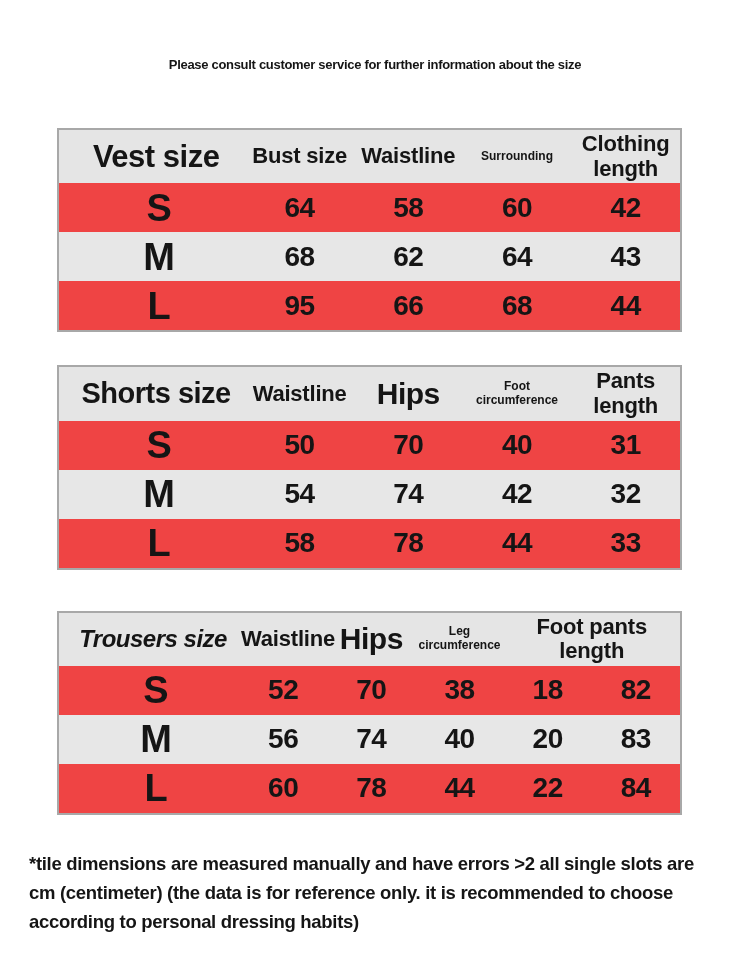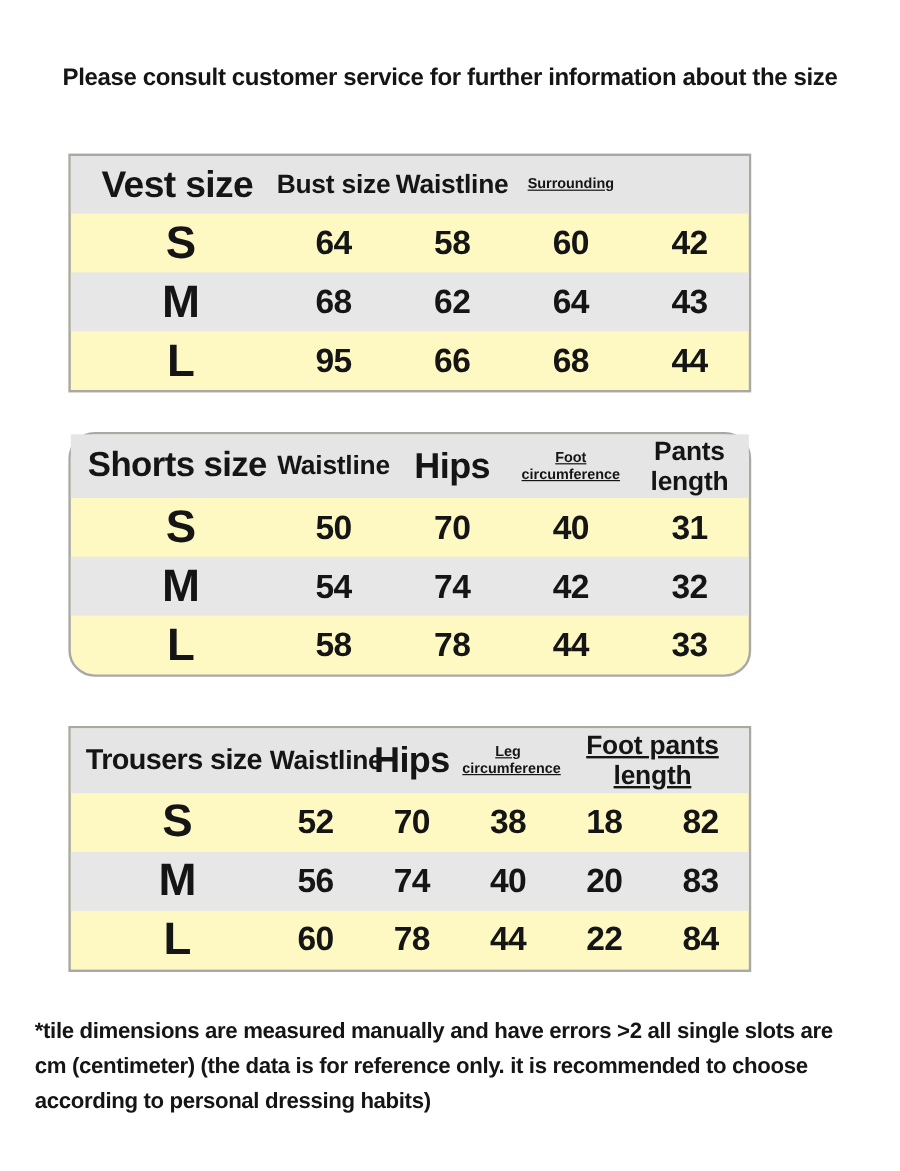--- a/index.html
+++ b/index.html
@@ -8,50 +8,50 @@
     height: 976px;
     background: #ffffff;
     color: #151515;
     font-family: "Liberation Sans", sans-serif;
     overflow: hidden;
   }
   .top-note {
     margin: 52px 8px 0;
     text-align: center;
     font-weight: 700;
-    font-size: 20px;
+    font-size: 13px;
     letter-spacing: -0.3px;
     line-height: 26px;
   }
   .size-table {
-    width: 569px;
+    width: 625px;
     margin-left: 57px;
     border: 2px solid #a8a8a8;
     box-sizing: border-box;
-    background: #fef9c3;
+    background: #ef4444;
   }
   .table-0 { margin-top: 50px; }
-  .table-1 { margin-top: 33px; border-radius: 22px; }
+  .table-1 { margin-top: 33px; }
   .table-2 { margin-top: 41px; }
   .row { display: grid; align-items: center; min-height: 49px; }
   .row.head { background: #e5e5e5; min-height: 48px; }
   .row.shaded { background: #e7e7e7; }
   .cols5 .row { grid-template-columns: 30% 17.5% 17.5% 17.5% 17.5%; }
   .cols6 .row { grid-template-columns: 29% 14.2% 14.2% 14.2% 14.2% 14.2%; }
   .cell { text-align: center; padding: 2px 2px; box-sizing: border-box; }
   .title {
     font-weight: 700;
     letter-spacing: -0.5px;
     padding-left: 10px;
   }
   .table-0 .title { font-size: 31px; }
   .table-1 .title { font-size: 29px; }
-  .table-2 .title { font-size: 24px; }
+  .table-2 .title { font-size: 24px; font-style: italic; }
   .col-md { font-size: 22px; font-weight: 700; line-height: 1.12; letter-spacing: -0.2px; }
-  .col-sm { font-size: 12px; font-weight: 700; line-height: 1.15; text-decoration: underline; }
+  .col-sm { font-size: 12px; font-weight: 700; line-height: 1.15; }
   .col-lg { font-size: 30px; font-weight: 700; letter-spacing: -0.5px; }
   .size-cell {
     font-size: 38px;
     font-weight: 700;
     line-height: 1;
     padding-left: 16px;
   }
   .value-cell { font-size: 28px; font-weight: 700; letter-spacing: -0.5px; }
   .footer-note {
     margin: 34px auto 0;
@@ -68,20 +68,21 @@
 <main>
   <p class="top-note">Please consult customer service for further information about the size</p>
 
   <section id="tables">
       <div class="size-table table-0 cols5">
         <div class="row head">
           <div class="cell title">Vest size</div>
           <div class="cell col-md">Bust size</div>
           <div class="cell col-md">Waistline</div>
           <div class="cell col-sm">Surrounding</div>
+          <div class="cell col-md">Clothing length</div>
         </div>
         <div class="row body">
           <div class="cell size-cell">S</div>
           <div class="cell value-cell">64</div>
           <div class="cell value-cell">58</div>
           <div class="cell value-cell">60</div>
           <div class="cell value-cell">42</div>
         </div>
         <div class="row body shaded">
           <div class="cell size-cell">M</div>
@@ -127,21 +128,21 @@
           <div class="cell value-cell">44</div>
           <div class="cell value-cell">33</div>
         </div>
       </div>
       <div class="size-table table-2 cols6">
         <div class="row head">
           <div class="cell title">Trousers size</div>
           <div class="cell col-md">Waistline</div>
           <div class="cell col-lg">Hips</div>
           <div class="cell col-sm">Leg circumference</div>
-          <div class="cell col-md" style="grid-column: span 2; text-decoration: underline;">Foot pants length</div>
+          <div class="cell col-md" style="grid-column: span 2;">Foot pants length</div>
         </div>
         <div class="row body">
           <div class="cell size-cell">S</div>
           <div class="cell value-cell">52</div>
           <div class="cell value-cell">70</div>
           <div class="cell value-cell">38</div>
           <div class="cell value-cell">18</div>
           <div class="cell value-cell">82</div>
         </div>
         <div class="row body shaded">

